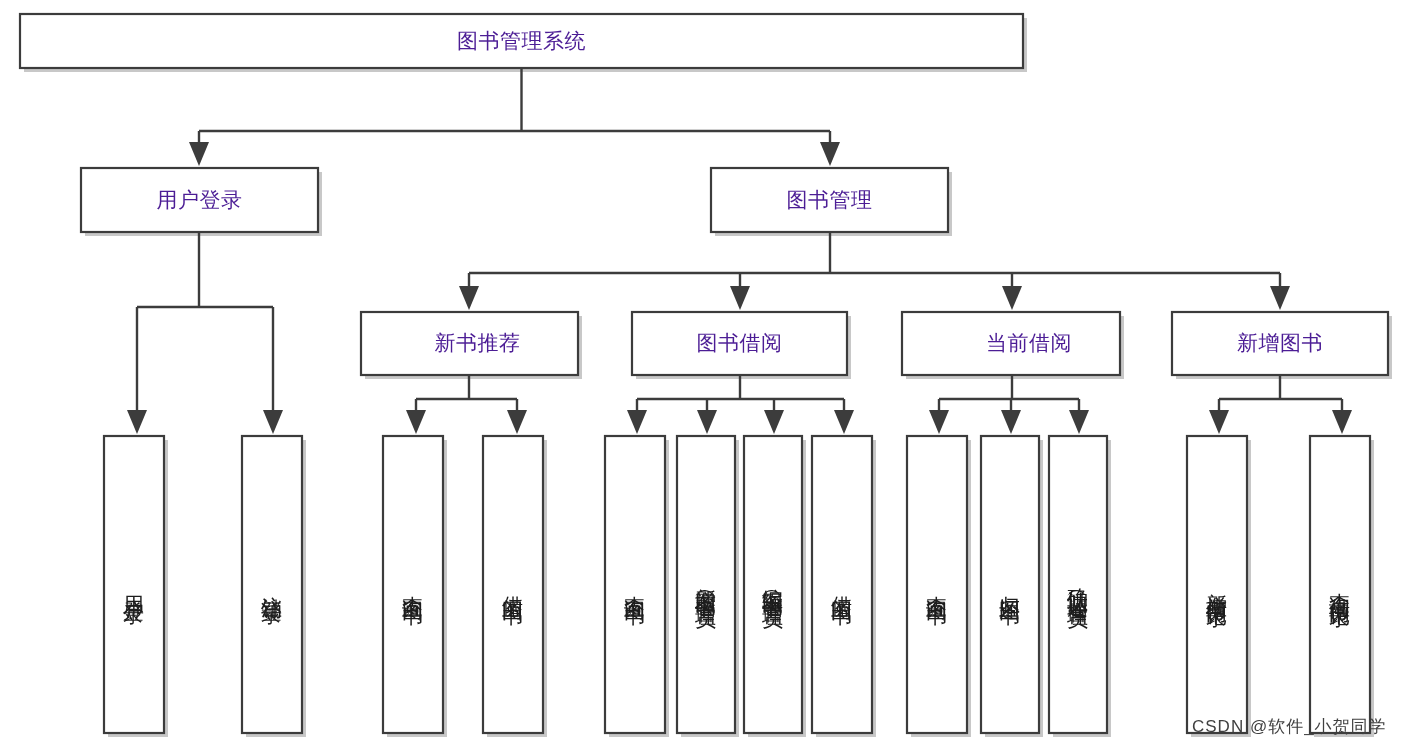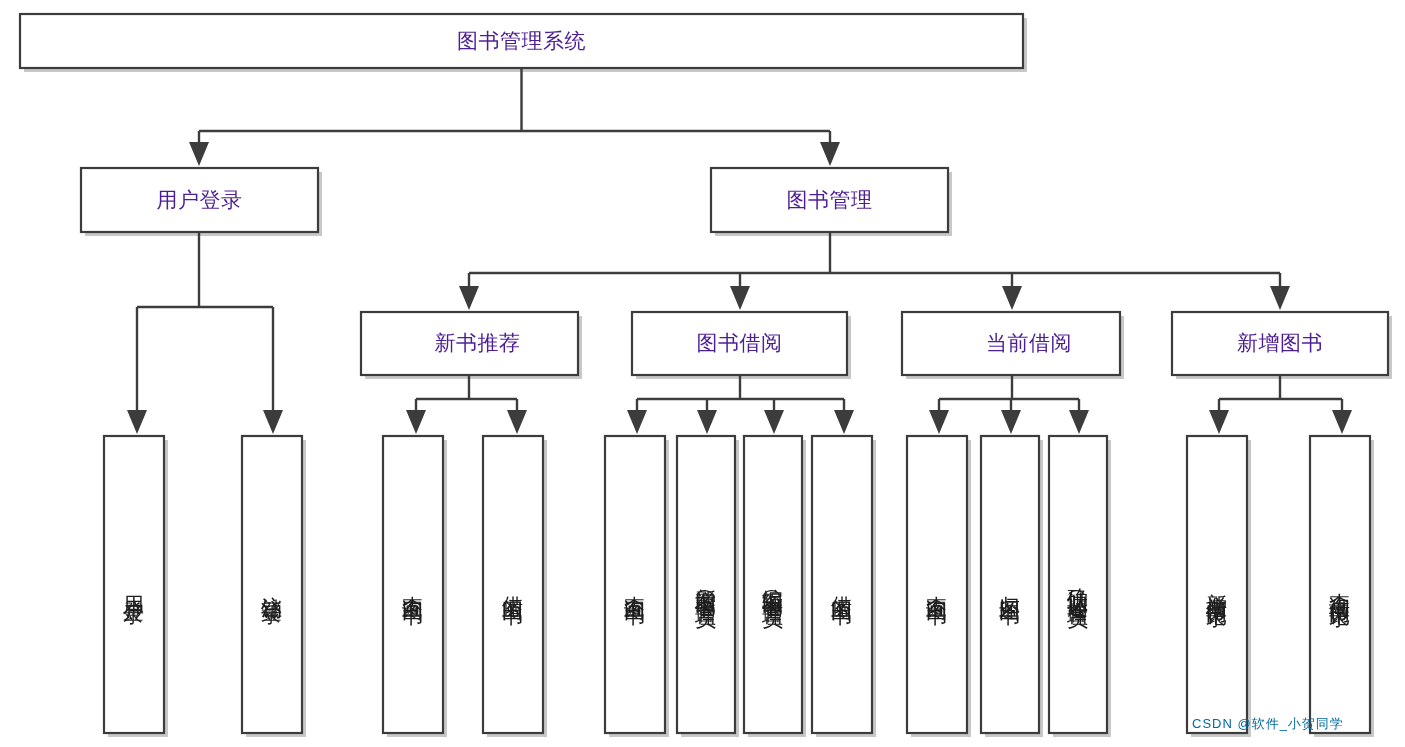--- a/index.html
+++ b/index.html
@@ -66,22 +66,22 @@
     pointer-events: none;
   }
   .node-label-v > span {
     writing-mode: vertical-rl;
     text-orientation: upright;
     letter-spacing: 3px;
     white-space: nowrap;
   }
   .watermark {
     position: absolute;
-    color: #0369a1;
-    font-size: 13px;
+    color: #404040;
+    font-size: 17px;
     letter-spacing: 1px;
     white-space: nowrap;
     pointer-events: none;
   }
   .hit-layer {
     position: absolute;
     top: 0; left: 0;
     width: 1405px;
     height: 747px;
   }

